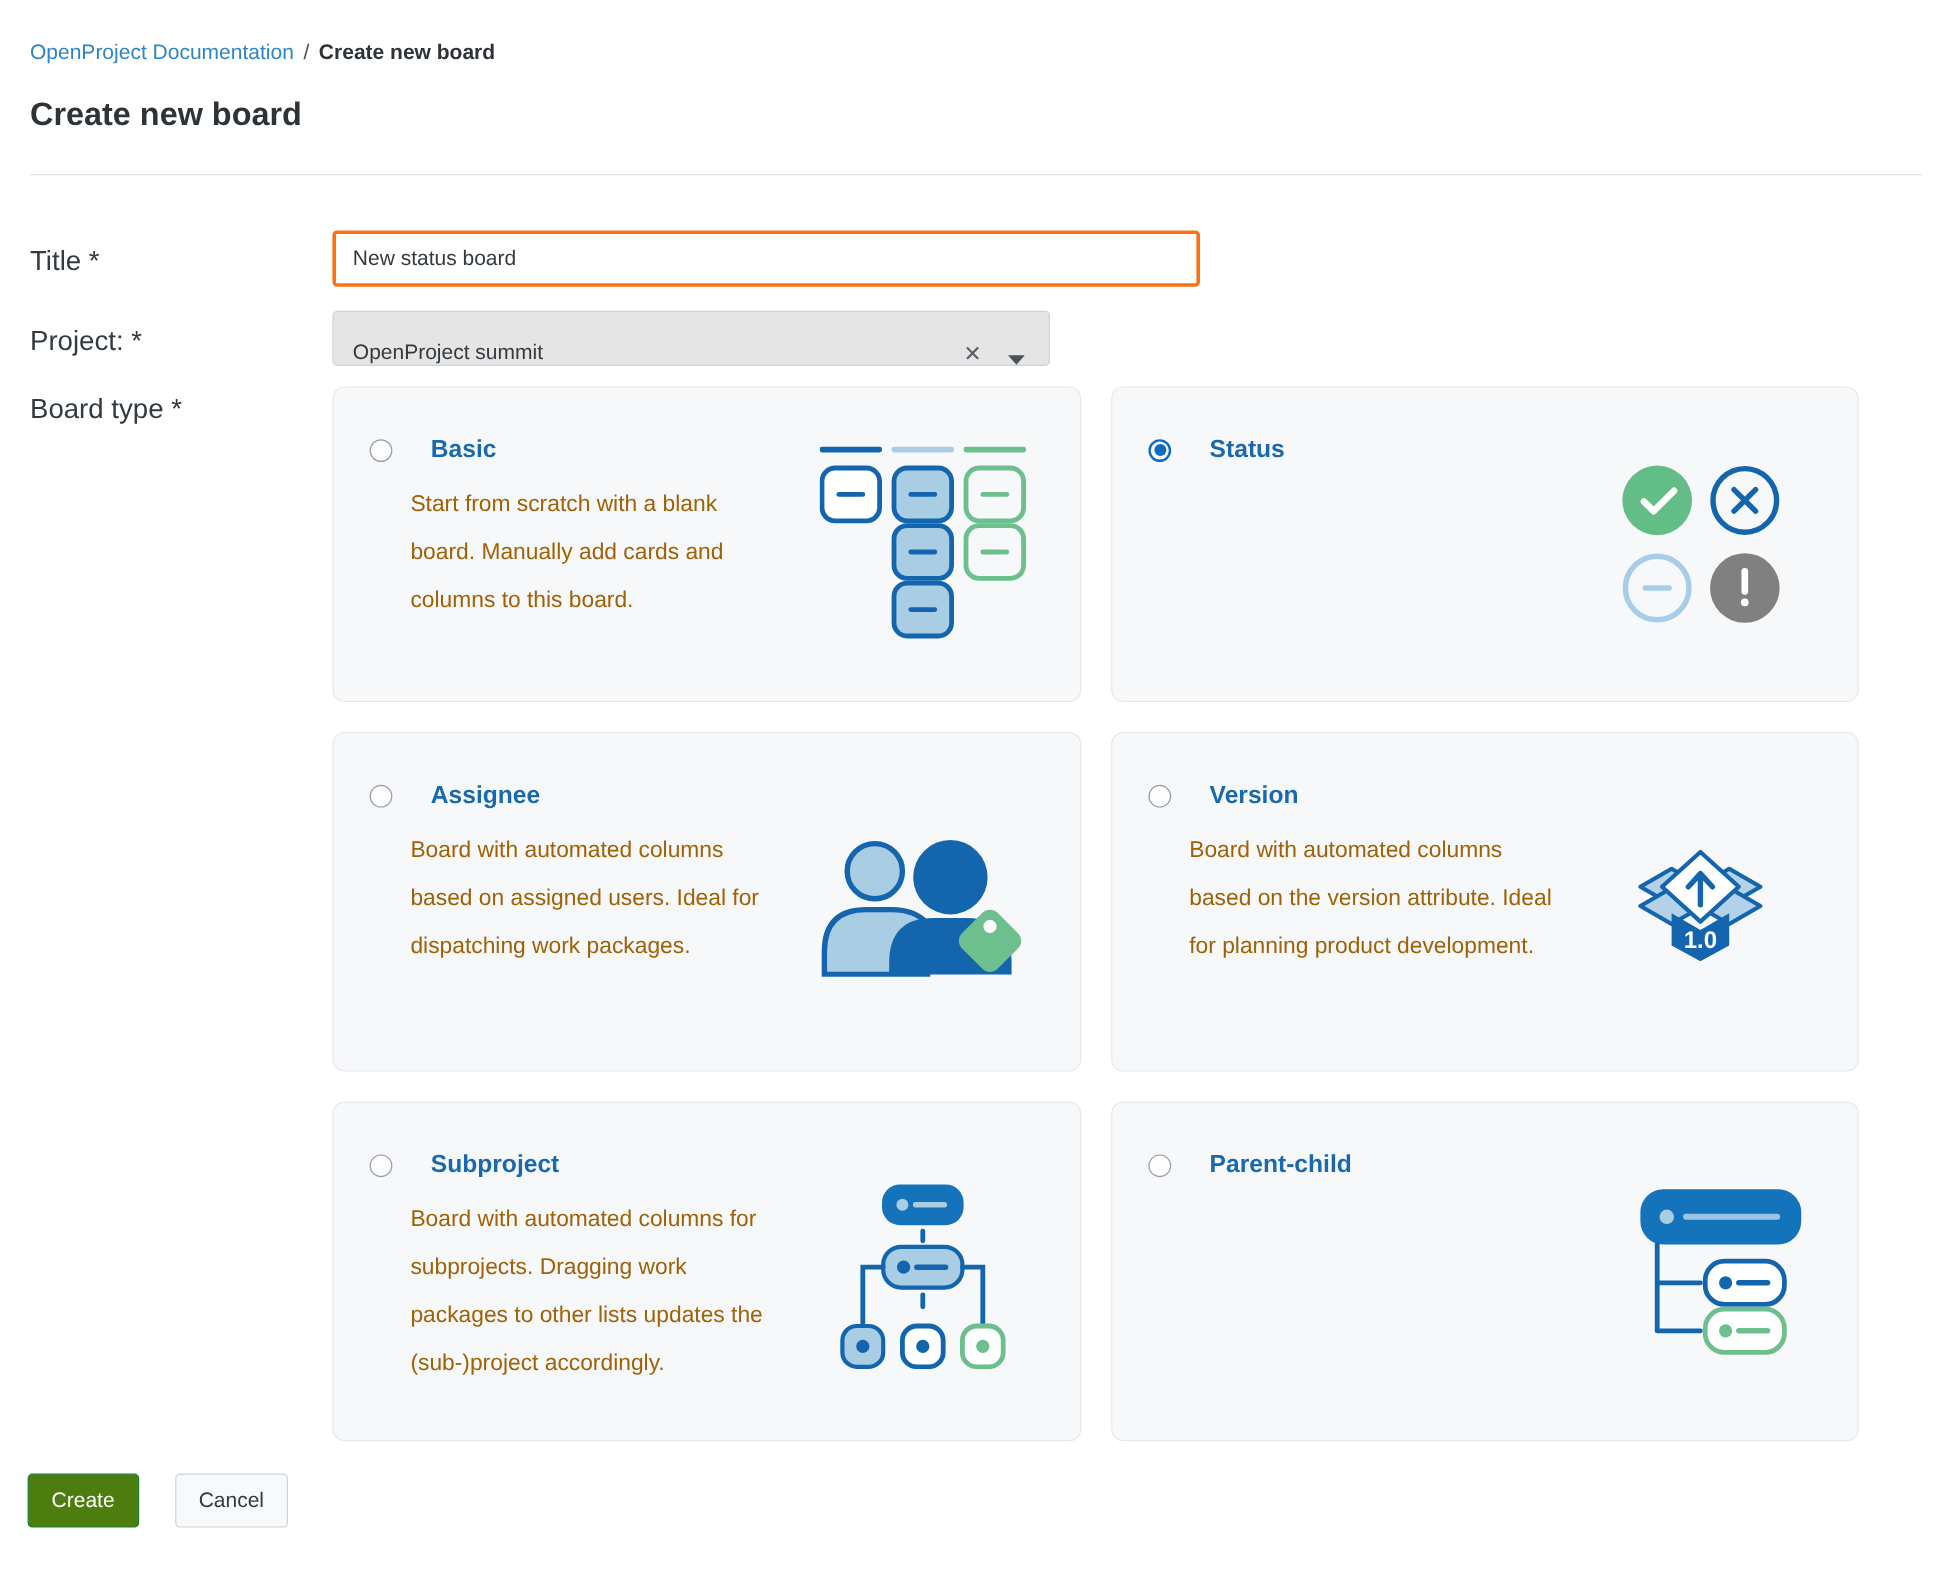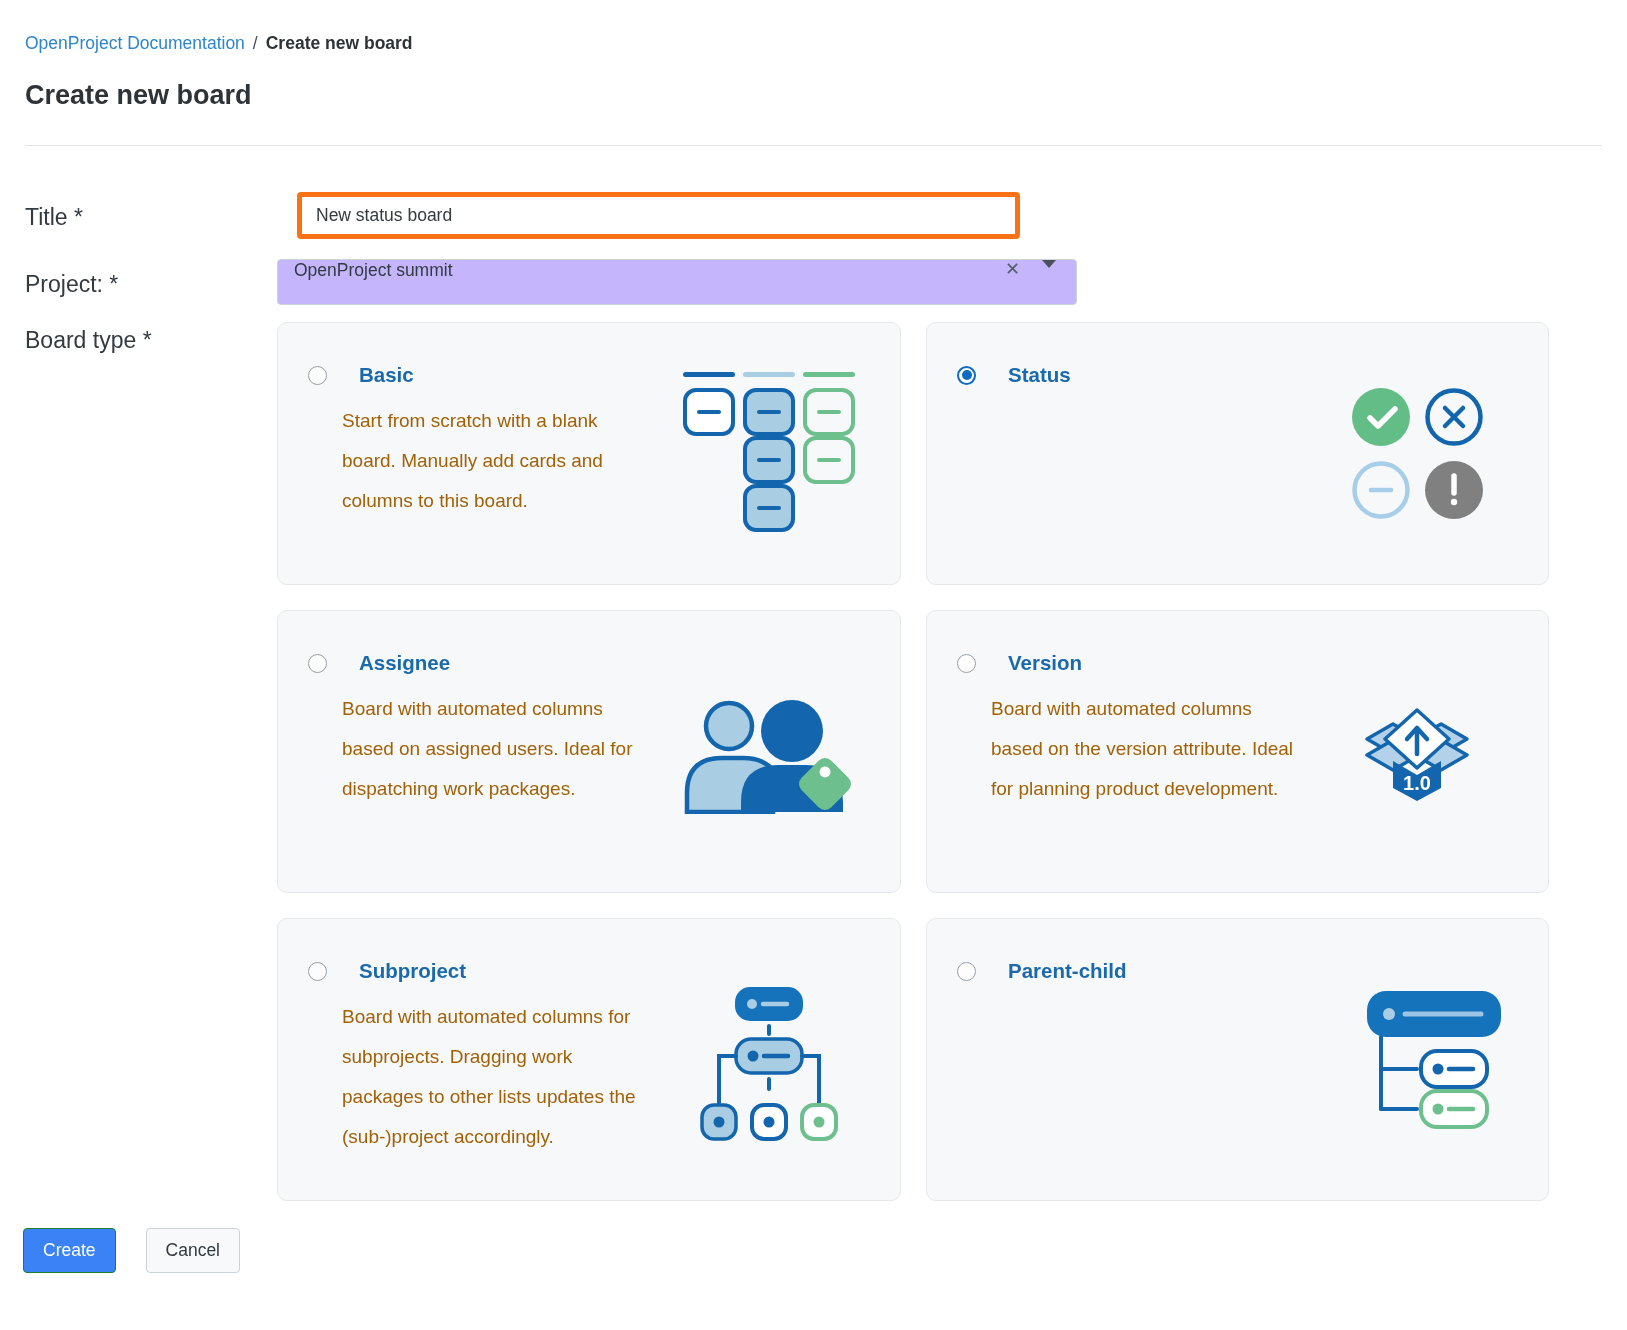--- a/index.html
+++ b/index.html
@@ -17,46 +17,46 @@
   .divider { position: absolute; left: 25px; top: 145px; width: 1577px; height: 1px; background: #e1e5ea; }
 
   
   .field-label { position: absolute; left: 25px; font-size: 23px; color: #333a40; }
   .lbl-title { top: 204px; }
   .lbl-project { top: 271px; }
   .lbl-boardtype { top: 327px; text-align: right; }
 
   
   .text-input { position: absolute; left: 277px; top: 192px; width: 723px; height: 47px;
-    border: 5px solid #f97316; border-radius: 4px; font-family: inherit; font-size: 17.5px;
-    color: #333a40; padding: 0 14px; background: #fff; margin-left: 20px; }
-  .select-box { position: absolute; left: 277px; top: 259px; width: 800px; height: 46px;
-    border: 1px solid #ccd3da; border-radius: 4px; background: #c4b5fd;
-    display: flex; align-items: flex-start; padding: 0 20px 0 16px; cursor: pointer; }
+    border: 3px solid #f97316; border-radius: 4px; font-family: inherit; font-size: 17.5px;
+    color: #333a40; padding: 0 14px; background: #fff; }
+  .select-box { position: absolute; left: 277px; top: 259px; width: 598px; height: 46px;
+    border: 1px solid #ccd3da; border-radius: 4px; background: #e5e5e5;
+    display: flex; align-items: flex-end; padding: 0 20px 0 16px; cursor: pointer; }
   .select-box .value { flex: 1; font-size: 17.5px; color: #333a40; }
   .select-box .clear-x { font-size: 18px; color: #55606b; margin-right: 22px; cursor: pointer; line-height: 1; }
   .select-box .caret { width: 0; height: 0; border-left: 7px solid transparent; border-right: 7px solid transparent; border-top: 8px solid #4a5158; }
 
   
   .cards { position: absolute; left: 277px; top: 322px; width: 1272px;
     display: grid; grid-template-columns: 624px 623px; grid-template-rows: 263px 283px 283px; gap: 25px; }
   .card { background: #f7f8fa; border: 1px solid #e5e8ec; border-radius: 10px; display: flex; cursor: pointer; }
   .card-left { flex: 1; padding: 40px 0 0 30px; }
   .card-header { display: flex; align-items: center; gap: 32px; }
   .radio { width: 19px; height: 19px; border-radius: 50%; border: 1.5px solid #979fa8; background: #fdfdfe; position: relative; flex-shrink: 0; }
   .radio.checked { border: 2px solid #0d6bc4; }
   .radio.checked::after { content: ''; position: absolute; inset: 2.5px; border-radius: 50%; background: #0d6bc4; }
   .card-title { font-size: 20.5px; font-weight: 700; color: #1a69ad; }
   .card-desc { margin: 14px 0 0 34px; max-width: 308px; font-size: 19px; line-height: 40px; color: #a16207; }
   .card-icon { width: 248px; flex-shrink: 0; display: flex; align-items: center; justify-content: center; padding-right: 14px; }
 
   
   .actions { position: absolute; left: 23px; top: 1228px; display: flex; gap: 30px; }
   .btn { height: 45px; padding: 0 19px; font-family: inherit; font-size: 17.5px; border-radius: 4px; cursor: pointer; }
-  .btn-create { background: #3b82f6; color: #ffffff; border: 1px solid #1e7e34; }
+  .btn-create { background: #4d7c0f; color: #ffffff; border: 1px solid #1e7e34; }
   .btn-cancel { background: #f8f9fa; color: #333a40; border: 1px solid #ccd3da; }
 </style>
 </head>
 <body>
 
 <nav class="breadcrumb">
   <a>OpenProject Documentation</a>
   <span class="sep">/</span>
   <span class="current">Create new board</span>
 </nav>

